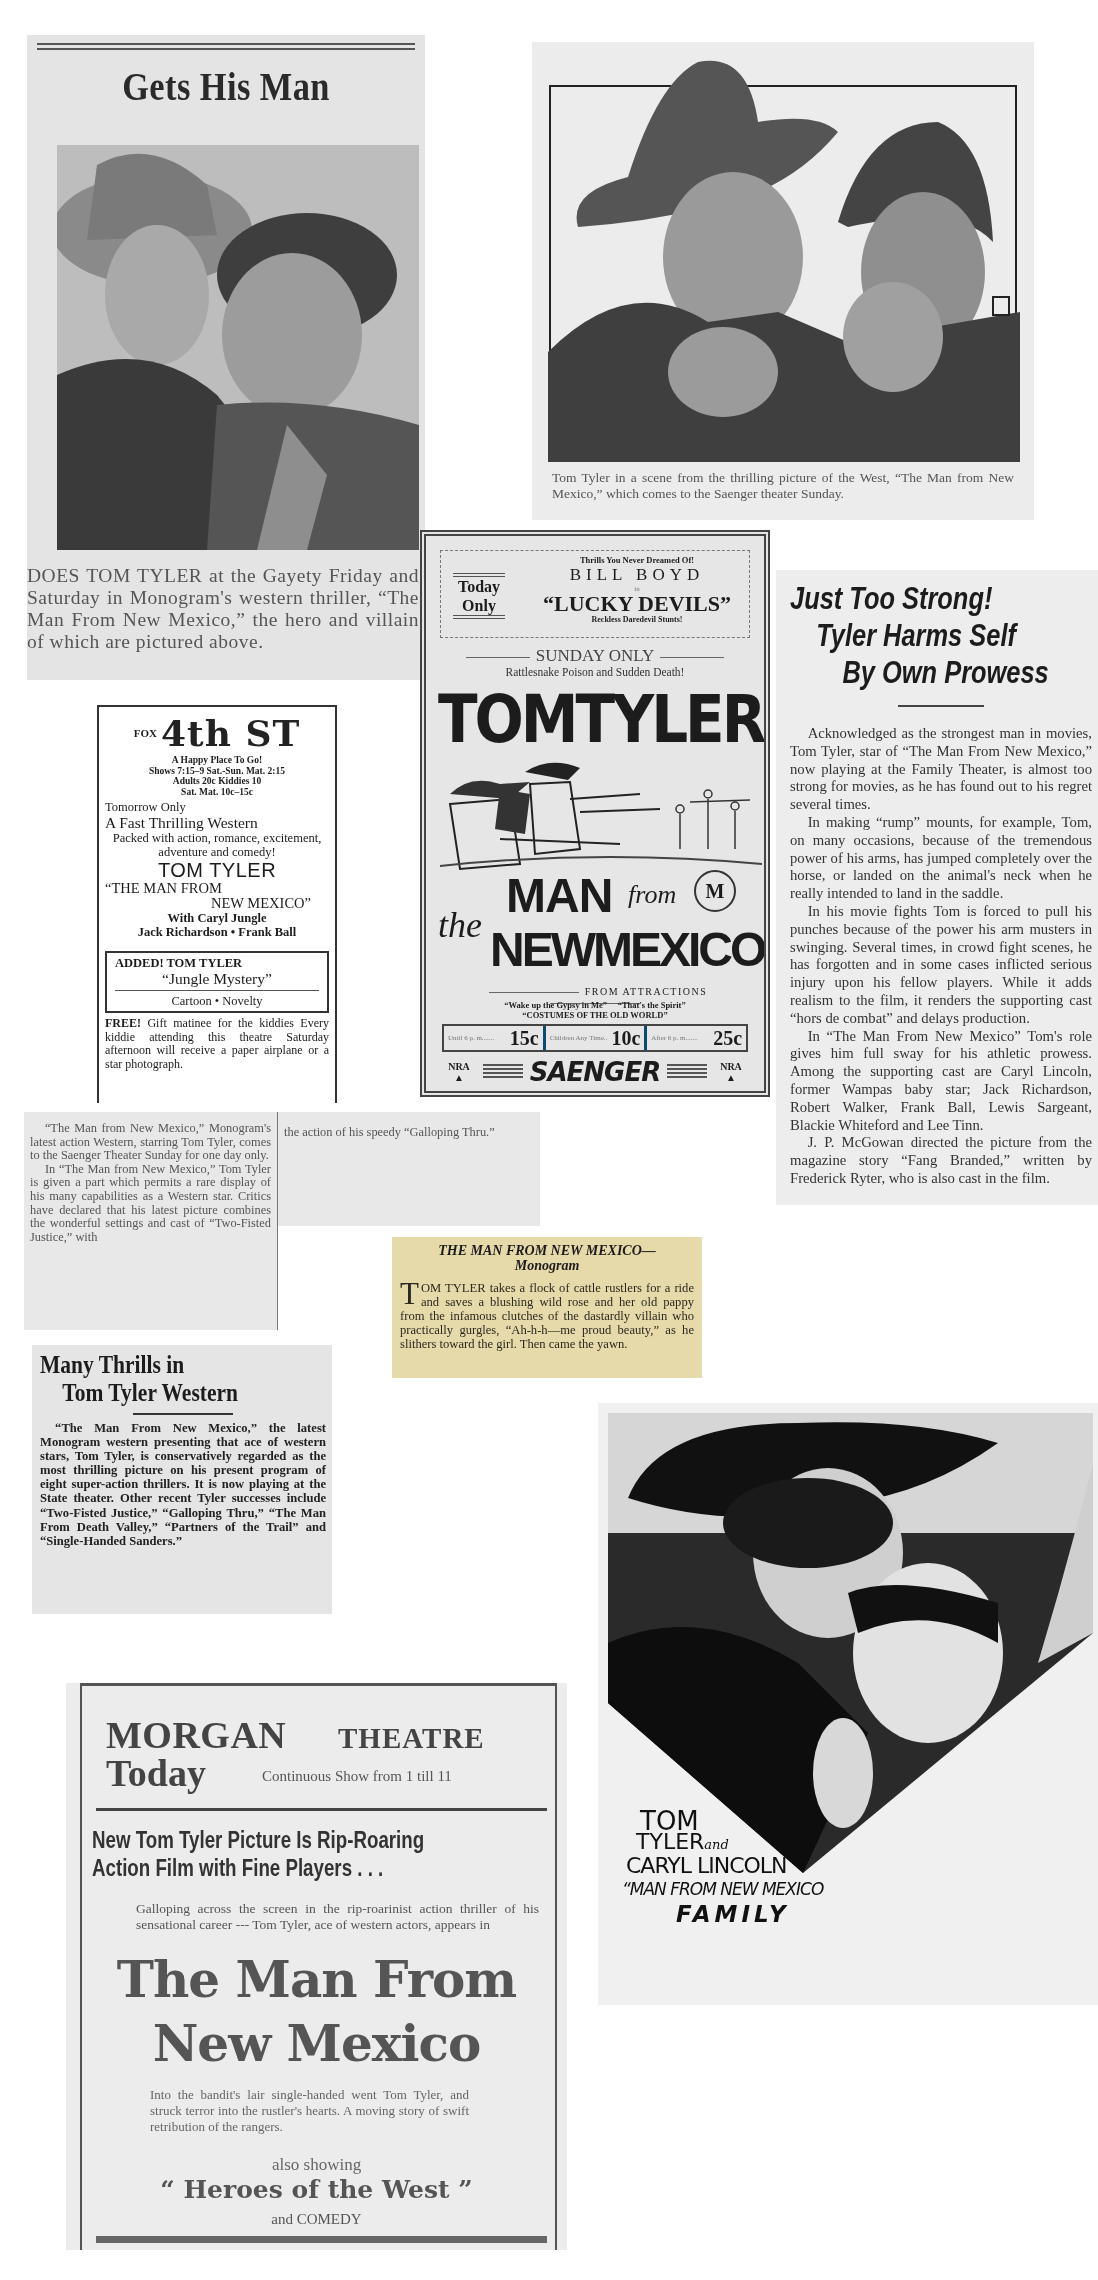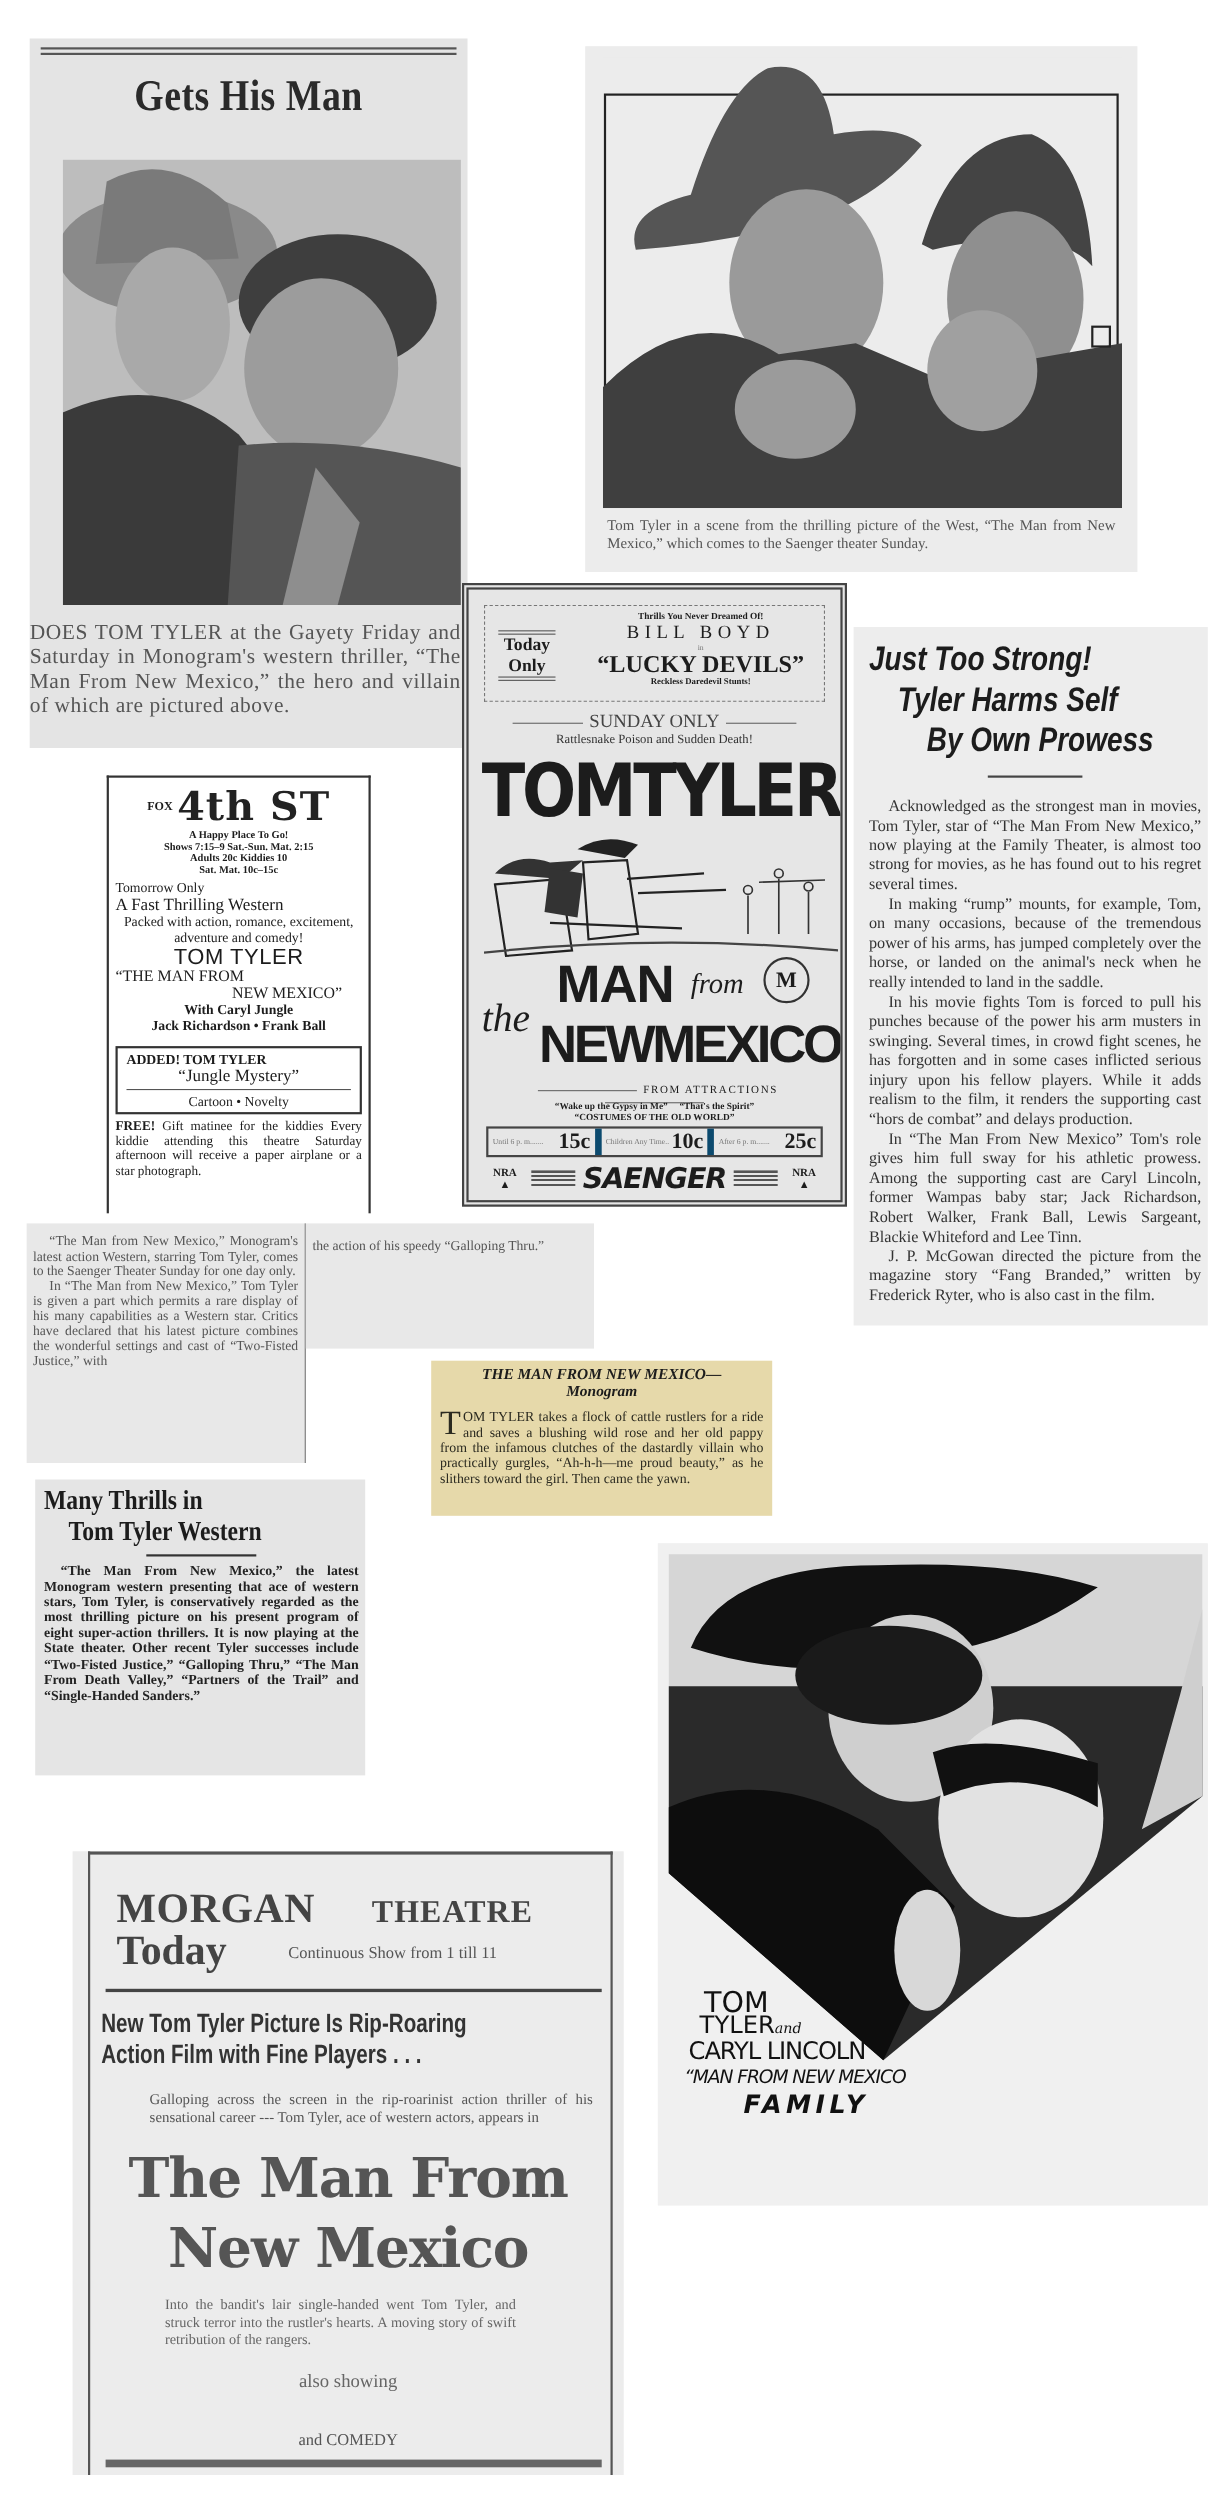--- a/index.html
+++ b/index.html
@@ -45,21 +45,21 @@
   #c4 .today .ln{border-top:1px solid #555;border-bottom:1px solid #555;height:2px;width:52px;margin:0 auto;}
   #c4 .topright{position:absolute;left:88px;right:4px;top:4px;text-align:center;}
   #c4 .sunday{position:absolute;left:10px;right:10px;top:104px;text-align:center;font-size:17px;color:#444;}
   #c4 .sunday:before,#c4 .sunday:after{content:"";display:inline-block;width:64px;border-top:1px solid #666;vertical-align:middle;margin:0 6px;}
   #c4 .rattle{position:absolute;left:0;right:0;top:124px;text-align:center;font-size:11.5px;color:#333;}
   #c4 .tomtyler{position:absolute;left:6px;right:6px;top:138px;text-align:center;font-size:58px;font-weight:900;font-family:"DejaVu Sans",sans-serif;letter-spacing:-3px;transform:scaleY(1.15);transform-origin:top;}
   #c4 .added{position:absolute;left:10px;right:10px;top:444px;text-align:center;font-size:10px;letter-spacing:1.5px;}
   #c4 .added:before,#c4 .added:after{content:"";display:inline-block;width:90px;border-top:1px solid #666;vertical-align:middle;margin:0 6px;}
   #c4 .acts{position:absolute;left:0;right:0;top:458px;text-align:center;font-size:8.5px;font-weight:bold;line-height:10px;}
   #c4 .prices{position:absolute;left:10px;right:10px;top:482px;height:24px;border:2px solid #444;display:flex;}
-  #c4 .prices .cell{flex:1;display:flex;align-items:center;justify-content:space-between;padding:0 4px;border-right:6px solid #0c4a6e;}
+  #c4 .prices .cell{flex:1;display:flex;align-items:center;justify-content:space-between;padding:0 4px;border-right:3px solid #0c4a6e;}
   #c4 .prices .cell:last-child{border-right:none;}
   #c4 .prices .lbl{font-size:7px;line-height:8px;color:#777;}
   #c4 .prices .amt{font-size:20px;font-weight:bold;}
   #c4 .footer{position:absolute;left:10px;right:10px;top:512px;height:36px;display:flex;align-items:center;justify-content:space-between;}
   #c4 .nra{width:34px;text-align:center;font-size:10px;font-weight:bold;}
   #c4 .saenger{font-size:26px;font-weight:900;font-style:italic;letter-spacing:-1px;font-family:"DejaVu Sans",sans-serif;}
 
   
   #c5{left:776px;top:523px;width:322px;height:635px;background:#ededed;padding:10px 6px 0 14px;margin-top:47px;}
   #c5 h2{margin:0;font-size:31px;line-height:37px;font-style:italic;font-weight:bold;font-family:"Liberation Sans",sans-serif;transform:scaleX(0.82);transform-origin:left;white-space:nowrap;}
@@ -300,20 +300,21 @@
     <div>New Tom Tyler Picture Is Rip-Roaring</div>
     <div>Action Film with Fine Players . . .</div>
   </div>
   <div class="gallop">Galloping across the screen in the rip-roarinist action thriller of his sensational career --- Tom Tyler, ace of western actors, appears in</div>
   <div class="bigtitle">
     <div>The Man From</div>
     <div>New Mexico</div>
   </div>
   <div class="into">Into the bandit's lair single-handed went Tom Tyler, and struck terror into the rustler's hearts. A moving story of swift retribution of the rangers.</div>
   <div class="also">also showing</div>
+  <div class="heroes">“ Heroes of the West ”</div>
   <div class="comedy">and COMEDY</div>
   <div class="hr2"></div>
 </div>
 
 <div class="clip" id="c10">
   <div class="photo" style="left:0;top:0;width:500px;height:602px;">
     <svg viewBox="0 0 500 602" preserveAspectRatio="none">
       <rect width="500" height="602" fill="#f0f0f0"></rect>
       <path d="M10 10 L495 10 L495 230 L205 470 L10 300 Z" fill="#d6d6d6"></path>
       <path d="M10 130 L495 130 L495 230 L205 470 L10 300 Z" fill="#2a2a2a"></path>

